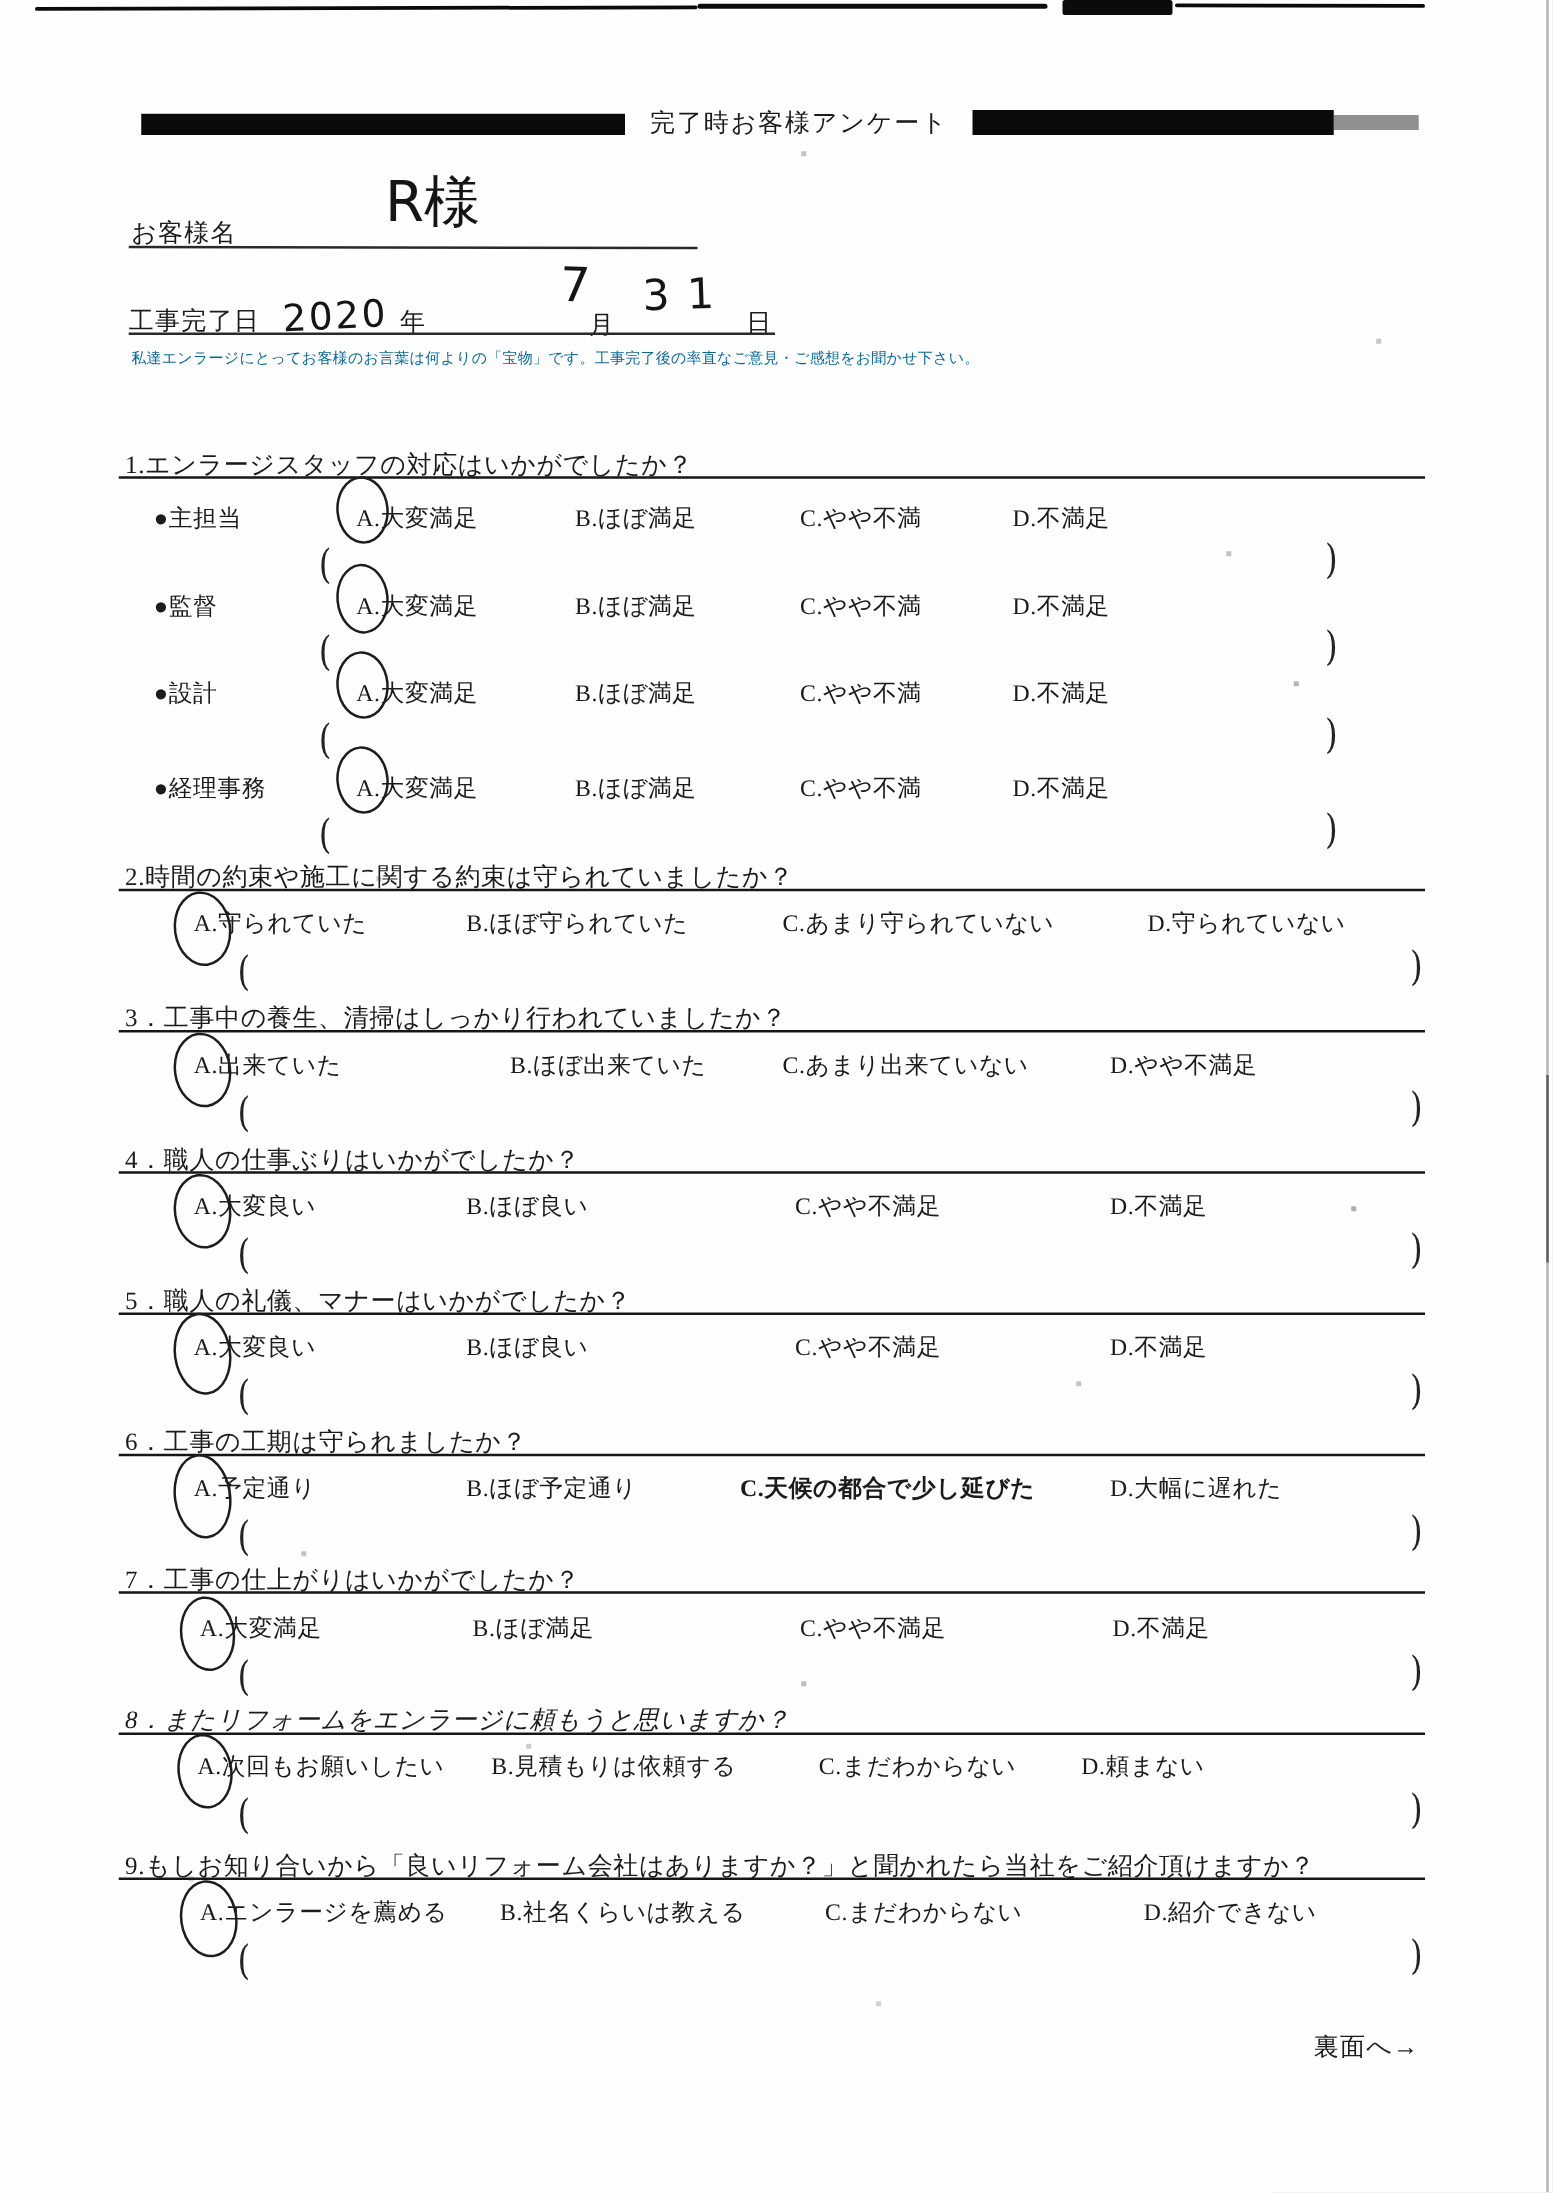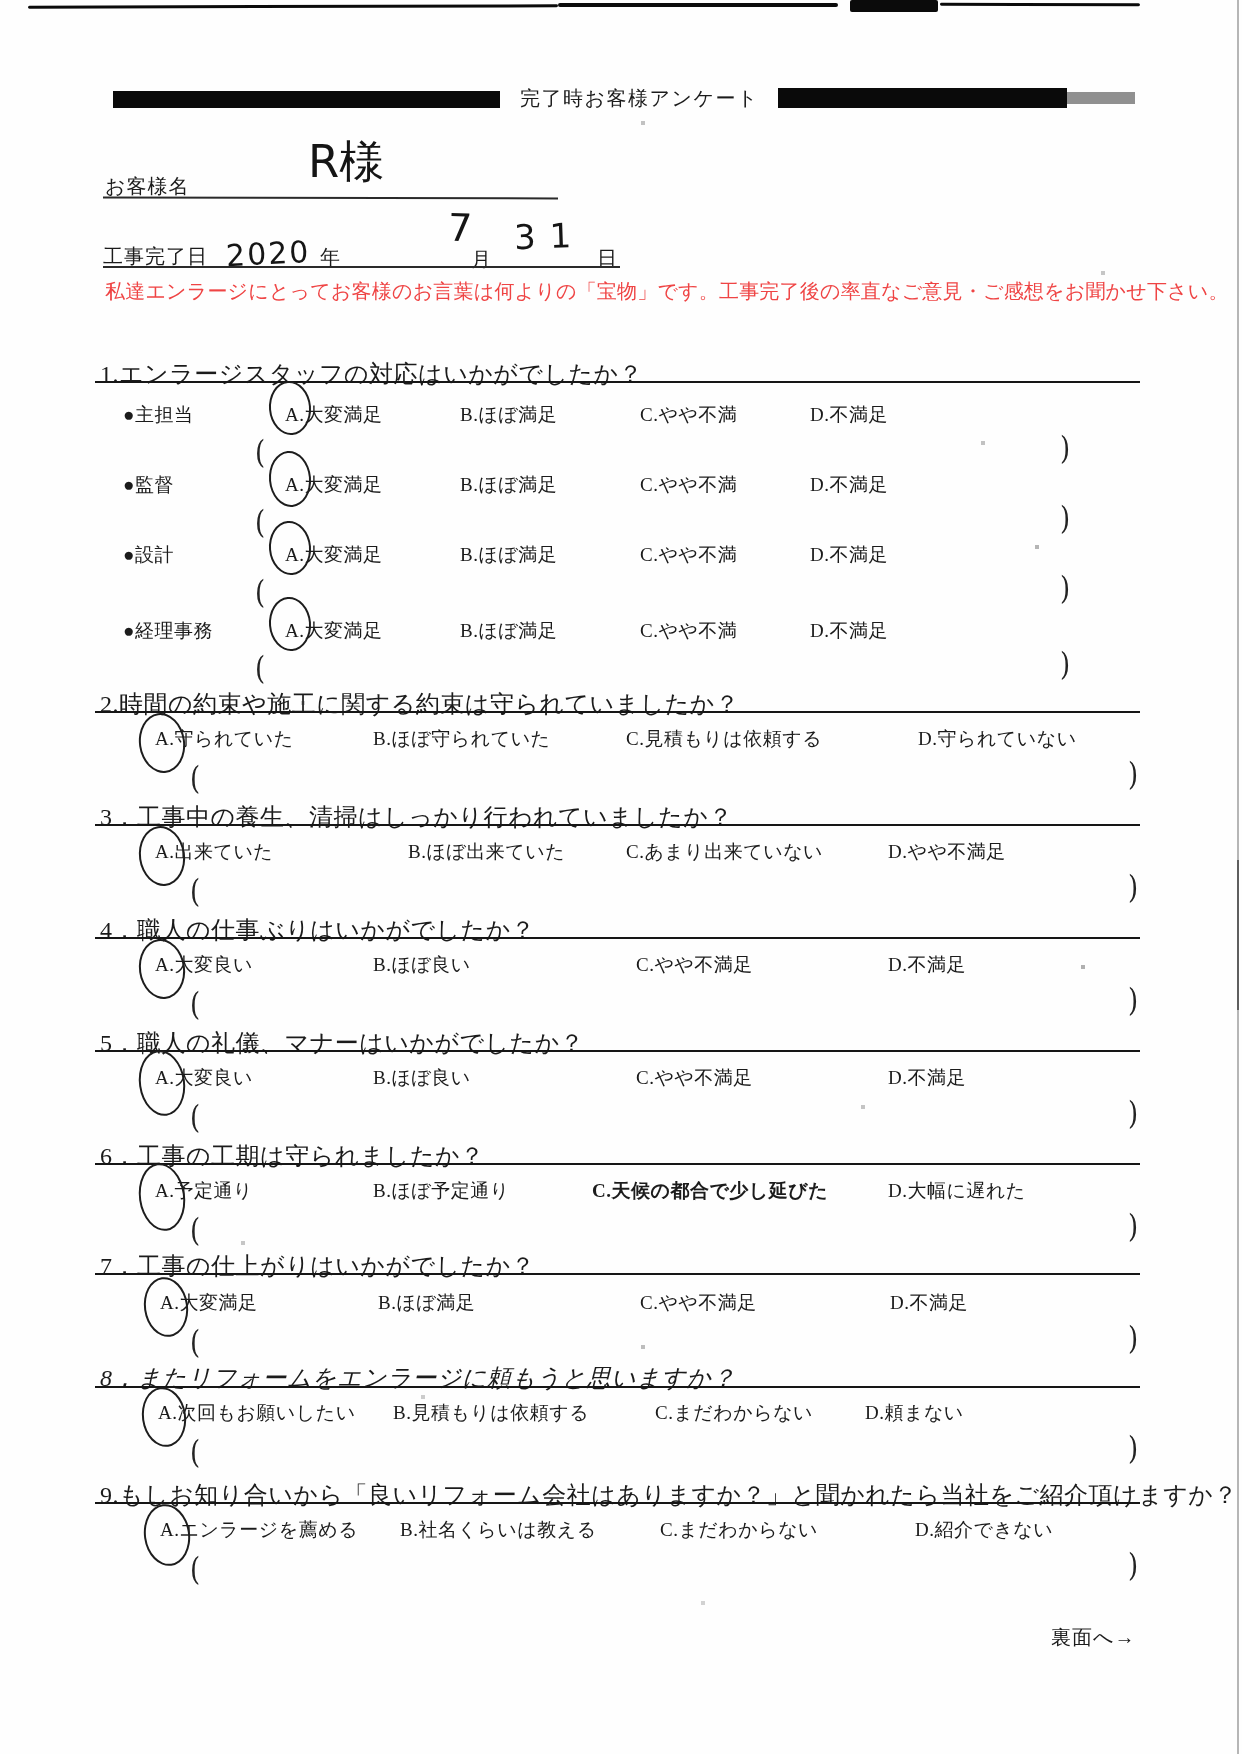--- a/index.html
+++ b/index.html
@@ -6,25 +6,25 @@
   .page{
     position:relative;width:1242px;height:1754px;background:#fefefe;
     font-family:"Liberation Serif","DejaVu Serif",serif;color:#1b1b1b;
     overflow:hidden;margin:0 auto;
   }
   .abs{position:absolute;white-space:nowrap;}
   .bar{position:absolute;background:#0a0a0a;}
   .rule{position:absolute;background:#161616;height:2px;}
   .thinrule{position:absolute;background:#2a2a2a;height:2px;}
   .doc-title{font-size:20px;letter-spacing:1.5px;font-weight:500;}
-  .qtitle{font-size:24px;letter-spacing:.5px;}
+  .qtitle{font-size:20px;letter-spacing:.5px;}
   .opt{font-size:19px;letter-spacing:.5px;cursor:default;}
   .rowlbl{font-size:19px;letter-spacing:.5px;}
   .lbl{font-size:20px;letter-spacing:1px;}
-  .intro{font-size:20px;letter-spacing:.2px;color:#ef4444;}
+  .intro{font-size:12px;letter-spacing:.2px;color:#0369a1;}
   .paren{font-size:26px;color:#232323;display:inline-block;transform:scaleY(1.25);font-family:"DejaVu Serif",serif;}
   .circle{
     position:absolute;border:2px solid #1d1d1d;border-radius:50%;
     background:transparent;transform:rotate(-8deg);
   }
   .circle.small{transform:rotate(-5deg);}
   .hand{font-family:"DejaVu Sans",sans-serif;color:#151515;}
   .edge-line{position:absolute;background:#8f8f8f;opacity:.65;}
   .scratch{position:absolute;background:#0b0b0b;border-radius:2px;}
   .specks{position:absolute;left:0;top:0;width:2px;height:2px;background:transparent;
@@ -106,21 +106,21 @@
     <div class="circle small" style="left:269px;top:597px;width:38px;height:50px;"></div>
     <span class="abs paren" style="left:255px;top:653px;">(</span>
     <span class="abs paren" style="left:1060px;top:649px;">)</span>
   </section>
 
   <section>
     <div class="abs qtitle" style="left:100px;top:688px;">2.時間の約束や施工に関する約束は守られていましたか？</div>
     <div class="rule" style="left:95px;top:711px;width:1045px;"></div>
     <span class="abs opt" style="left:155px;top:726px;">A.守られていた</span>
     <span class="abs opt" style="left:373px;top:726px;">B.ほぼ守られていた</span>
-    <span class="abs opt" style="left:626px;top:726px;">C.見積もりは依頼する</span>
+    <span class="abs opt" style="left:626px;top:726px;">C.あまり守られていない</span>
     <span class="abs opt" style="left:918px;top:726px;">D.守られていない</span>
     <div class="circle" style="left:139px;top:713px;width:42px;height:56px;"></div>
     <span class="abs paren" style="left:190px;top:763px;">(</span>
     <span class="abs paren" style="left:1128px;top:759px;">)</span>
   </section>
 
   <section>
     <div class="abs qtitle" style="left:100px;top:801px;">3．工事中の養生、清掃はしっかり行われていましたか？</div>
     <div class="rule" style="left:95px;top:824px;width:1045px;"></div>
     <span class="abs opt" style="left:155px;top:839px;">A.出来ていた</span>

